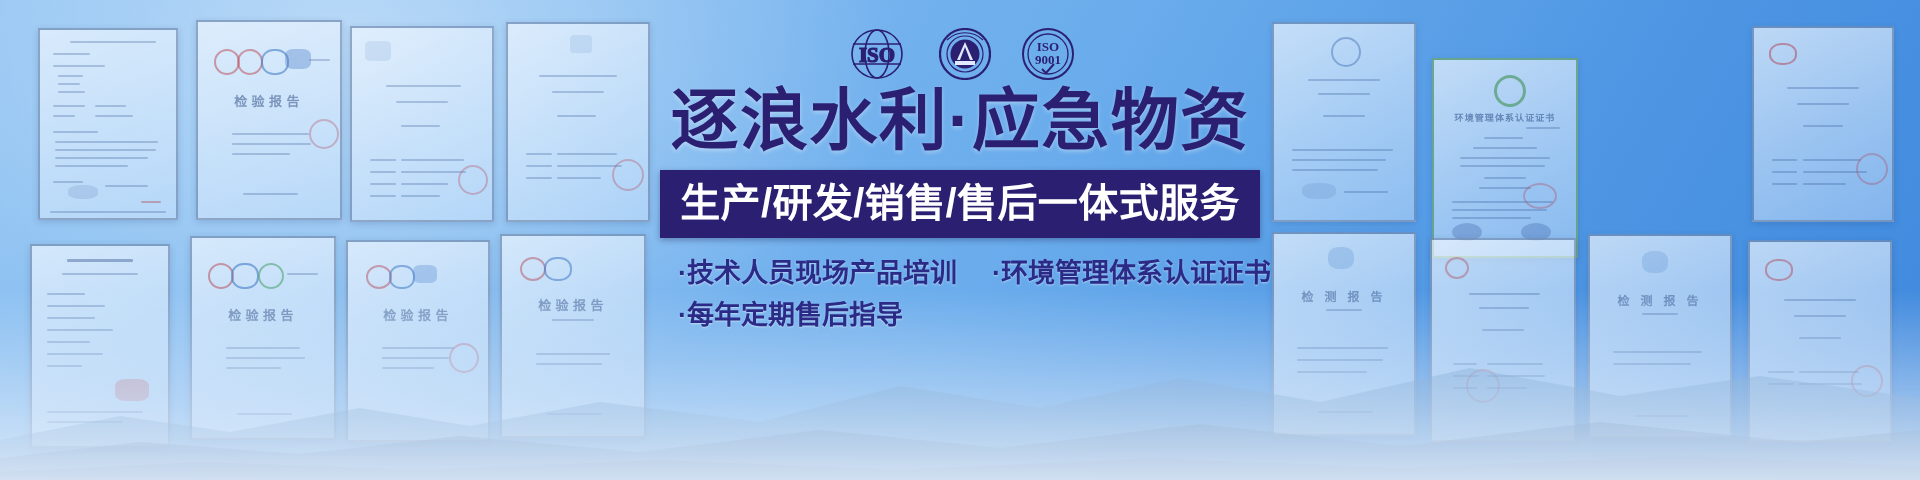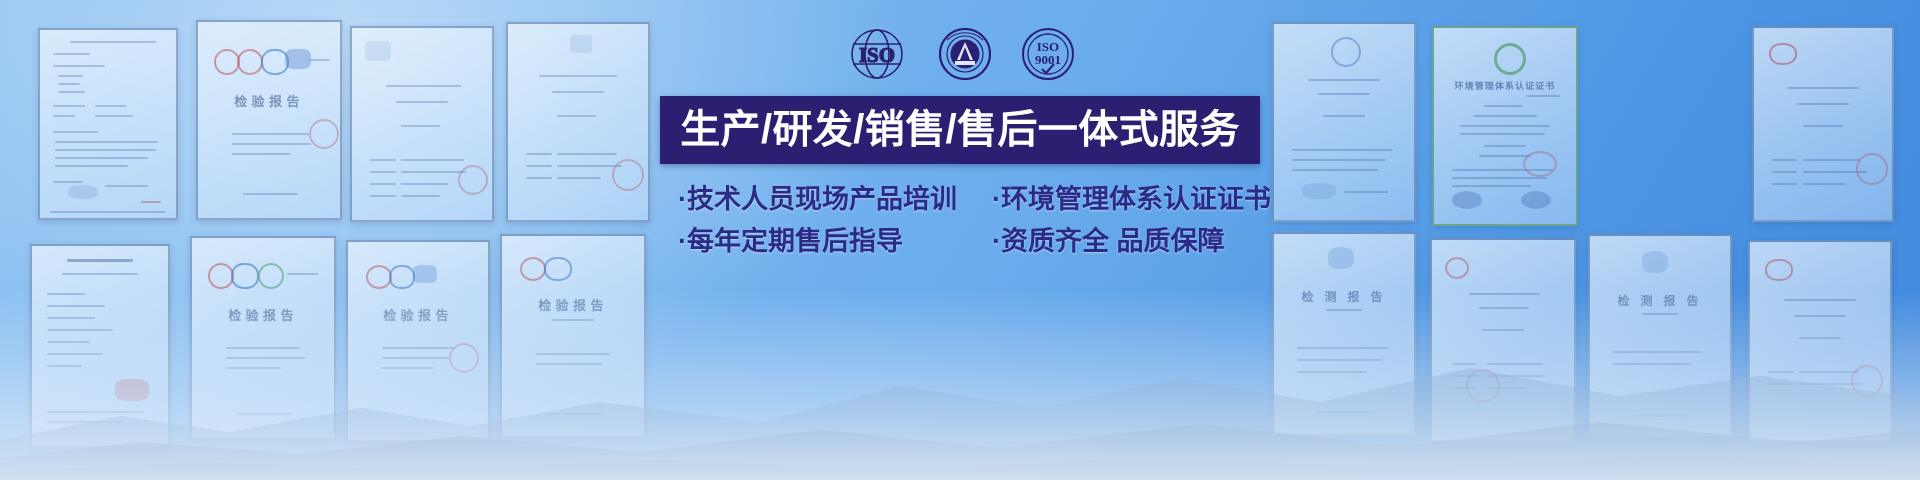--- a/index.html
+++ b/index.html
@@ -26,21 +26,21 @@
   
   .certs{position:absolute;left:0;top:0;width:1920px;height:480px;}
   .cert{
     position:absolute;
     background:linear-gradient(155deg,rgba(242,248,255,.80) 0%,rgba(228,241,255,.62) 55%,rgba(215,234,255,.50) 100%);
     border:2px solid rgba(70,96,140,.55);
     box-shadow:0 2px 7px rgba(28,56,110,.22);
     overflow:hidden;
     opacity:.85;
   }
-  .cert.green{border-color:rgba(96,160,104,.85);}
+  .cert.green{border-color:rgba(96,160,104,.85);margin-top:32px;}
   .cert .pad{position:absolute;inset:5px;}
   .ln{position:absolute;height:2px;background:rgba(60,92,150,.33);border-radius:1px;}
   .ln.red{background:rgba(176,60,60,.42);}
   .ln.thick{height:3px;background:rgba(48,76,132,.45);}
   .ctitle{
     position:absolute;left:0;right:0;text-align:center;
     color:rgba(44,70,124,.58);letter-spacing:.34em;font-weight:700;
     white-space:nowrap;
   }
   .seal{
@@ -380,24 +380,24 @@
           <circle cx="27" cy="26" r="25" fill="none" stroke="#2b1f72" stroke-width="2"></circle>
           <circle cx="27" cy="26" r="20" fill="none" stroke="#2b1f72" stroke-width="1.3"></circle>
           <text x="27" y="23" text-anchor="middle" font-family="'Liberation Serif',serif" font-size="13" font-weight="700" fill="#2b1f72">ISO</text>
           <text x="27" y="36" text-anchor="middle" font-family="'Liberation Serif',serif" font-size="13" font-weight="700" fill="#2b1f72">9001</text>
           <path d="M21 41 l4 4 l8 -9" fill="none" stroke="#2b1f72" stroke-width="2"></path>
         </svg>
       </span>
 
     </div>
 
+    <div class="headline">逐浪水利·应急物资</div>
 
     <div class="subbar">生产/研发/销售/售后一体式服务</div>
 
     <div class="bullets">
       <div class="bullet">·技术人员现场产品培训</div>
       <div class="bullet">·环境管理体系认证证书</div>
       <div class="bullet">·每年定期售后指导</div>
-      <div class="bullet">·资质齐全 品质保障</div>
     </div>
 
   </div>
 </div>
 
 </body></html>

